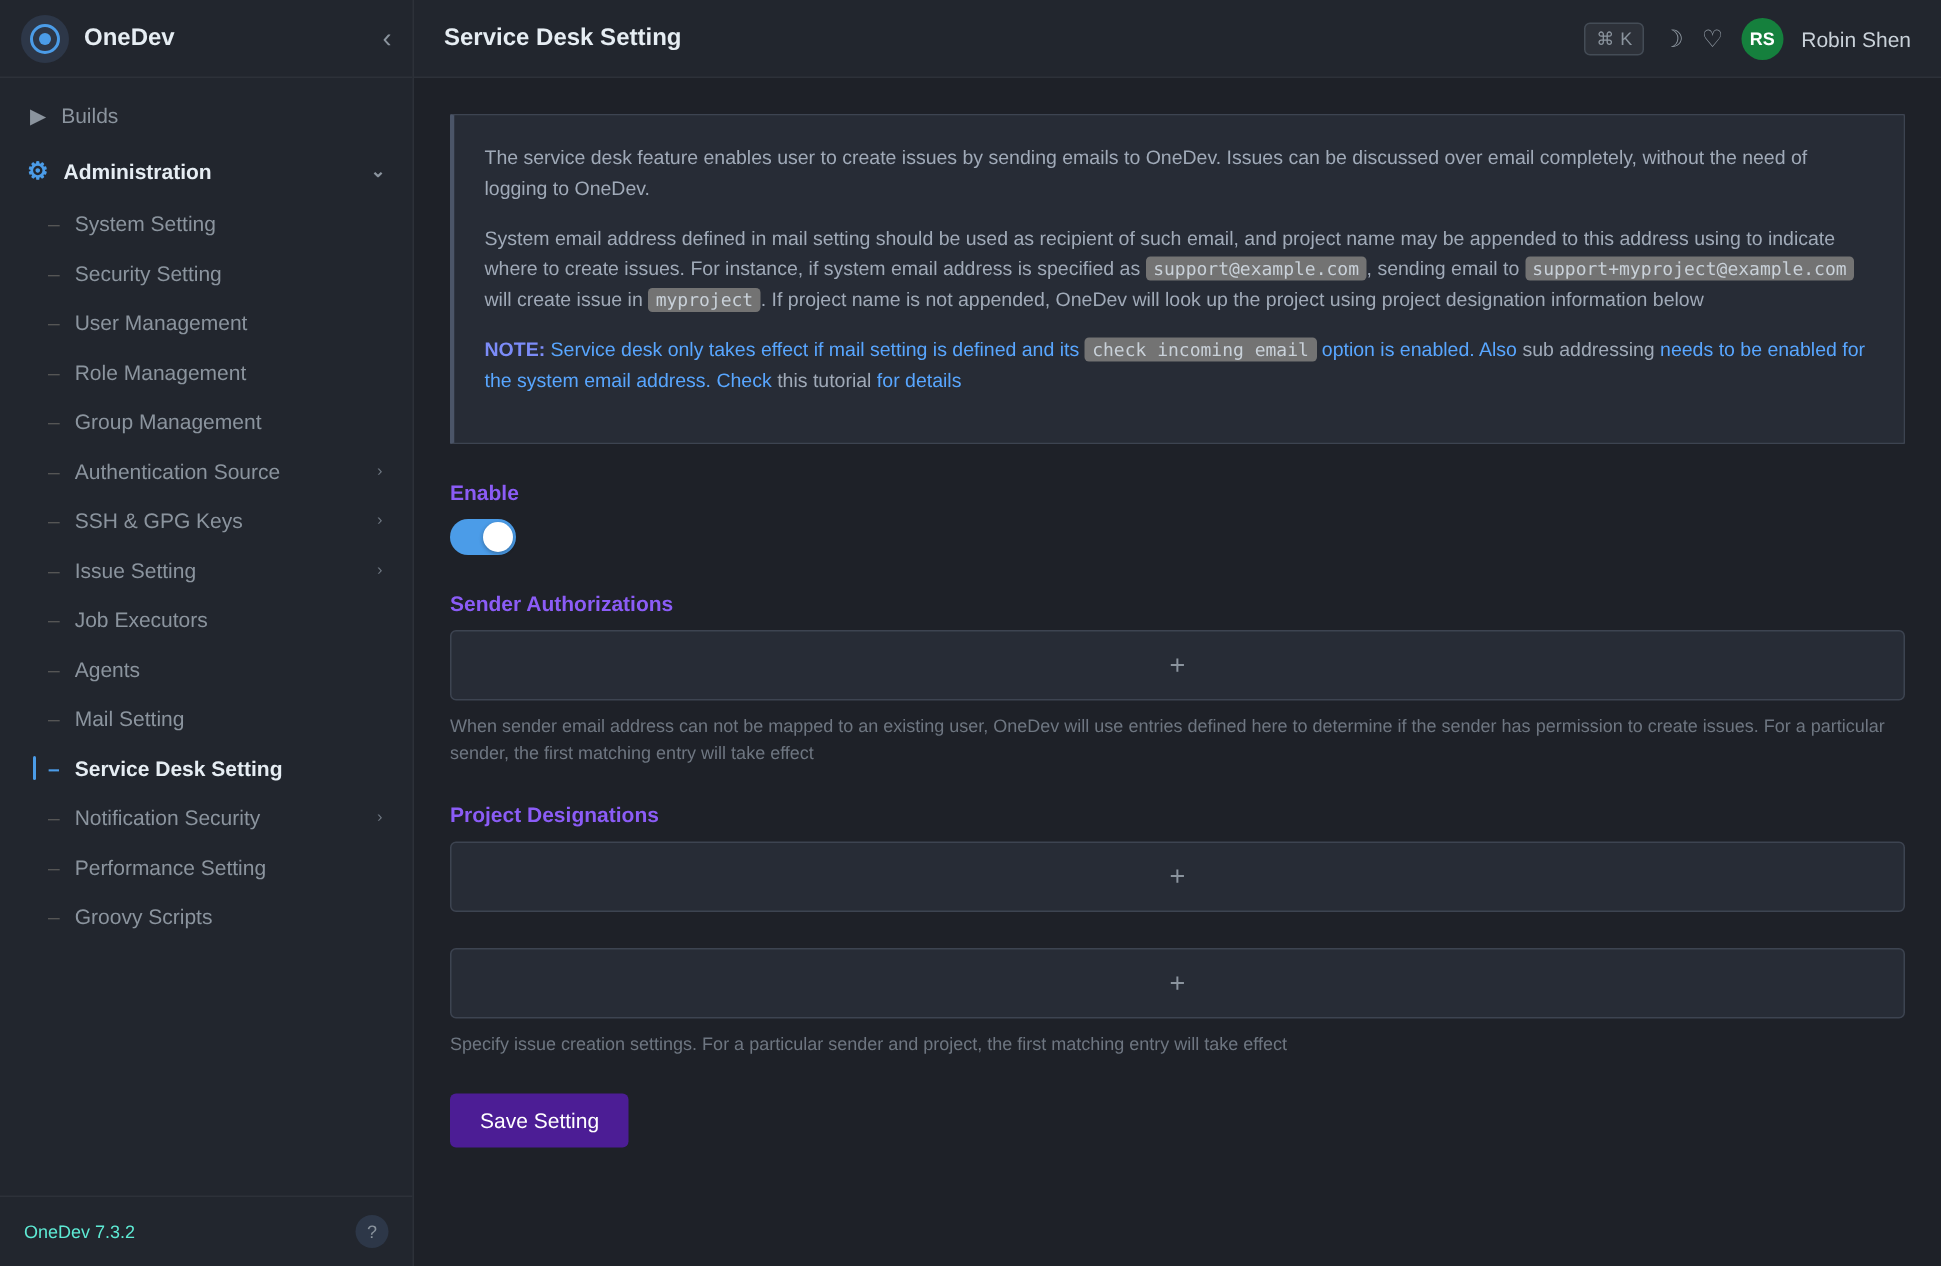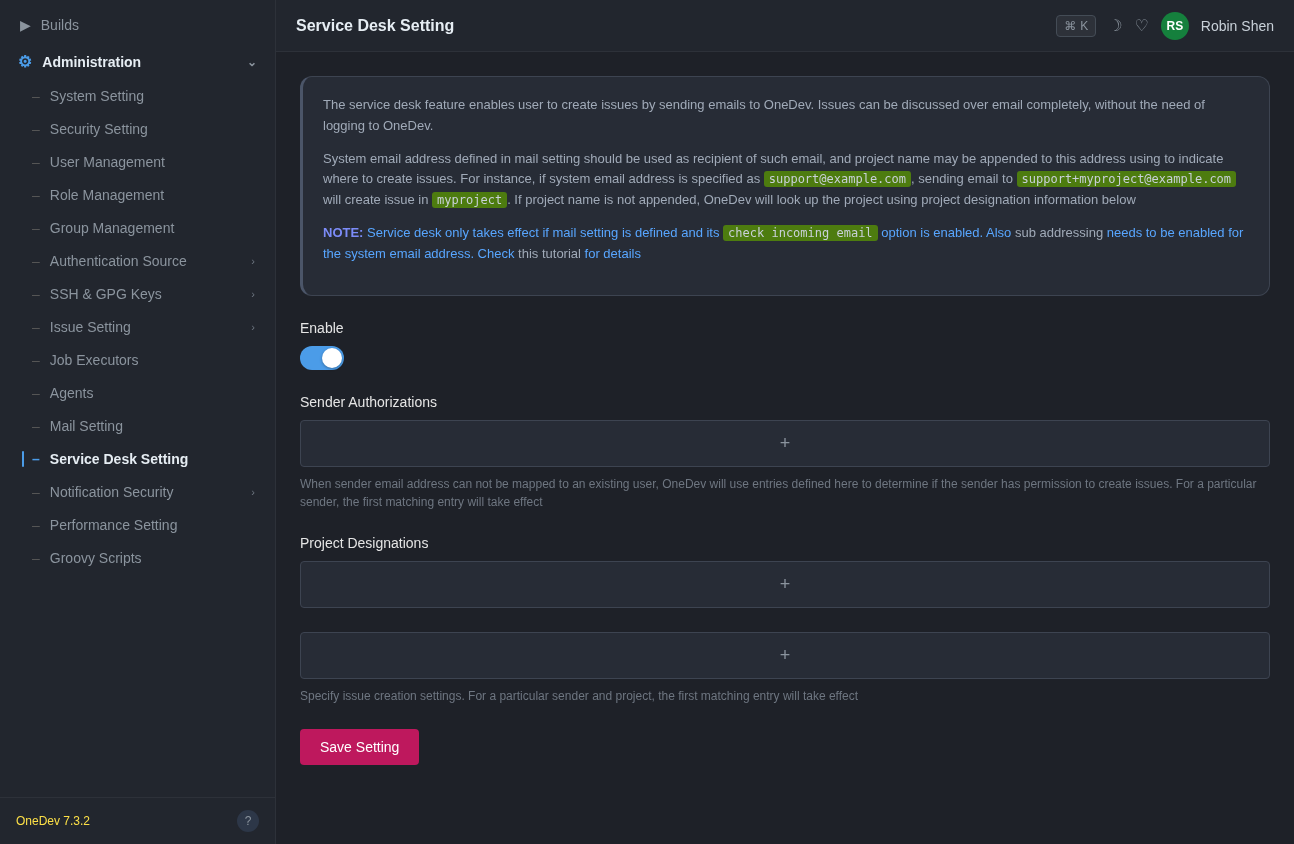--- a/index.html
+++ b/index.html
@@ -18,65 +18,75 @@
     .sidebar-item.section-header .section-icon { color: #4b9ce8; margin-right: 10px; font-size: 16px; }
     .sidebar-item.section-header .arrow { margin-left: auto; font-size: 12px; color: #8b949e; }
     .sidebar-item.active { color: #e6edf3; font-weight: 600; }
     .sidebar-item.active::before { content: ''; display: inline-block; width: 2px; height: 16px; background: #4b9ce8; margin-right: 8px; margin-left: -10px; border-radius: 1px; }
     .sidebar-sub-item { padding-left: 28px; color: #8b949e; }
     .sidebar-sub-item .dash { margin-right: 10px; color: #555; }
     .sidebar-sub-item .chevron { margin-left: auto; font-size: 11px; }
     .sidebar-item.builds { padding: 10px 16px; color: #8b949e; }
     .sidebar-item.builds .builds-icon { margin-right: 10px; font-size: 14px; }
     .sidebar-footer { padding: 12px 16px; border-top: 1px solid #2d3139; display: flex; align-items: center; justify-content: space-between; }
-    .sidebar-version { color: #fde047; font-size: 12px; }
+    .sidebar-version { color: #5eead4; font-size: 12px; }
     .sidebar-help { color: #6e7681; cursor: pointer; }
 
     
     .main { flex: 1; display: flex; flex-direction: column; overflow: hidden; }
     .topbar { display: flex; align-items: center; padding: 0 20px; height: 52px; border-bottom: 1px solid #2d3139; background: #22262e; }
     .topbar-title { font-size: 16px; font-weight: 600; color: #e6edf3; flex: 1; }
     .topbar-actions { display: flex; align-items: center; gap: 12px; }
     .topbar-shortcut { display: flex; align-items: center; gap: 4px; background: #2d3139; border-radius: 4px; padding: 3px 7px; font-size: 12px; color: #8b949e; border: 1px solid #444c56; }
     .topbar-icon { color: #8b949e; cursor: pointer; font-size: 16px; }
     .topbar-avatar { width: 28px; height: 28px; border-radius: 50%; background: #15803d; display: flex; align-items: center; justify-content: center; font-size: 12px; color: #fff; font-weight: 600; }
     .topbar-username { color: #c9d1d9; font-size: 14px; }
 
     .content { flex: 1; overflow-y: auto; padding: 24px; background: #1e2128; }
 
     
-    .info-box { background: #272c36; border: 1px solid #3d4451; border-left: 3px solid #4b5568; border-radius: 12px; padding: 18px 20px; margin-bottom: 24px; }
+    .info-box { background: #272c36; border: 1px solid #3d4451; border-left: 3px solid #4b5568; border-radius: 1px; padding: 18px 20px; margin-bottom: 24px; }
     .info-box p { color: #a0aab8; font-size: 13px; line-height: 1.6; margin-bottom: 12px; }
     .info-box p:last-child { margin-bottom: 12px; }
-    .code-inline { font-family: monospace; background: #4d7c0f; padding: 1px 5px; border-radius: 3px; font-size: 12px; color: #c9d1d9; }
+    .code-inline { font-family: monospace; background: #737373; padding: 1px 5px; border-radius: 3px; font-size: 12px; color: #c9d1d9; }
     .note-label { color: #7c8cf8; font-weight: 600; }
     .link-blue { color: #58a6ff; cursor: pointer; }
 
     
     .form-section { margin-bottom: 24px; }
-    .form-label { color: #e5e5e5; font-size: 14px; font-weight: 400; margin-bottom: 10px; display: block; }
+    .form-label { color: #8b5cf6; font-size: 14px; font-weight: 700; margin-bottom: 10px; display: block; }
 
     
     .toggle-wrapper { display: flex; align-items: center; }
     .toggle { position: relative; width: 44px; height: 24px; cursor: pointer; }
     .toggle-track { width: 44px; height: 24px; background: #4b9ce8; border-radius: 12px; position: relative; }
     .toggle-thumb { position: absolute; width: 20px; height: 20px; background: #fff; border-radius: 50%; top: 2px; left: 22px; transition: left 0.2s; box-shadow: 0 1px 3px rgba(0,0,0,0.3); }
 
     
     .panel { background: #272c36; border: 1px solid #3d4451; border-radius: 4px; margin-bottom: 8px; }
     .panel-add-btn { display: flex; align-items: center; justify-content: center; padding: 12px; cursor: pointer; color: #8b949e; font-size: 18px; }
     .panel-hint { color: #6e7681; font-size: 12px; line-height: 1.5; margin-top: 4px; margin-bottom: 16px; }
 
     
-    .save-btn { background: #be185d; color: #fff; border: none; border-radius: 4px; padding: 10px 20px; font-size: 14px; font-weight: 500; cursor: pointer; }
+    .save-btn { background: #4c1d95; color: #fff; border: none; border-radius: 4px; padding: 10px 20px; font-size: 14px; font-weight: 500; cursor: pointer; }
   </style>
 </head>
 <body>
 
 <div class="sidebar">
+  <div class="sidebar-header">
+    <div class="sidebar-logo">
+      <svg width="20" height="20" viewBox="0 0 20 20" fill="none">
+        <circle cx="10" cy="10" r="9" stroke="#4b9ce8" stroke-width="2"></circle>
+        <circle cx="10" cy="10" r="4" fill="#4b9ce8"></circle>
+      </svg>
+    </div>
+    <span class="sidebar-app-name">OneDev</span>
+    <span class="sidebar-collapse">‹</span>
+  </div>
 
   <div class="sidebar-nav">
 
     <div class="sidebar-item builds">
       <span class="builds-icon">▶</span>
       <span>Builds</span>
     </div>
 
     <div class="sidebar-item section-header">
       <span class="section-icon">⚙</span>

